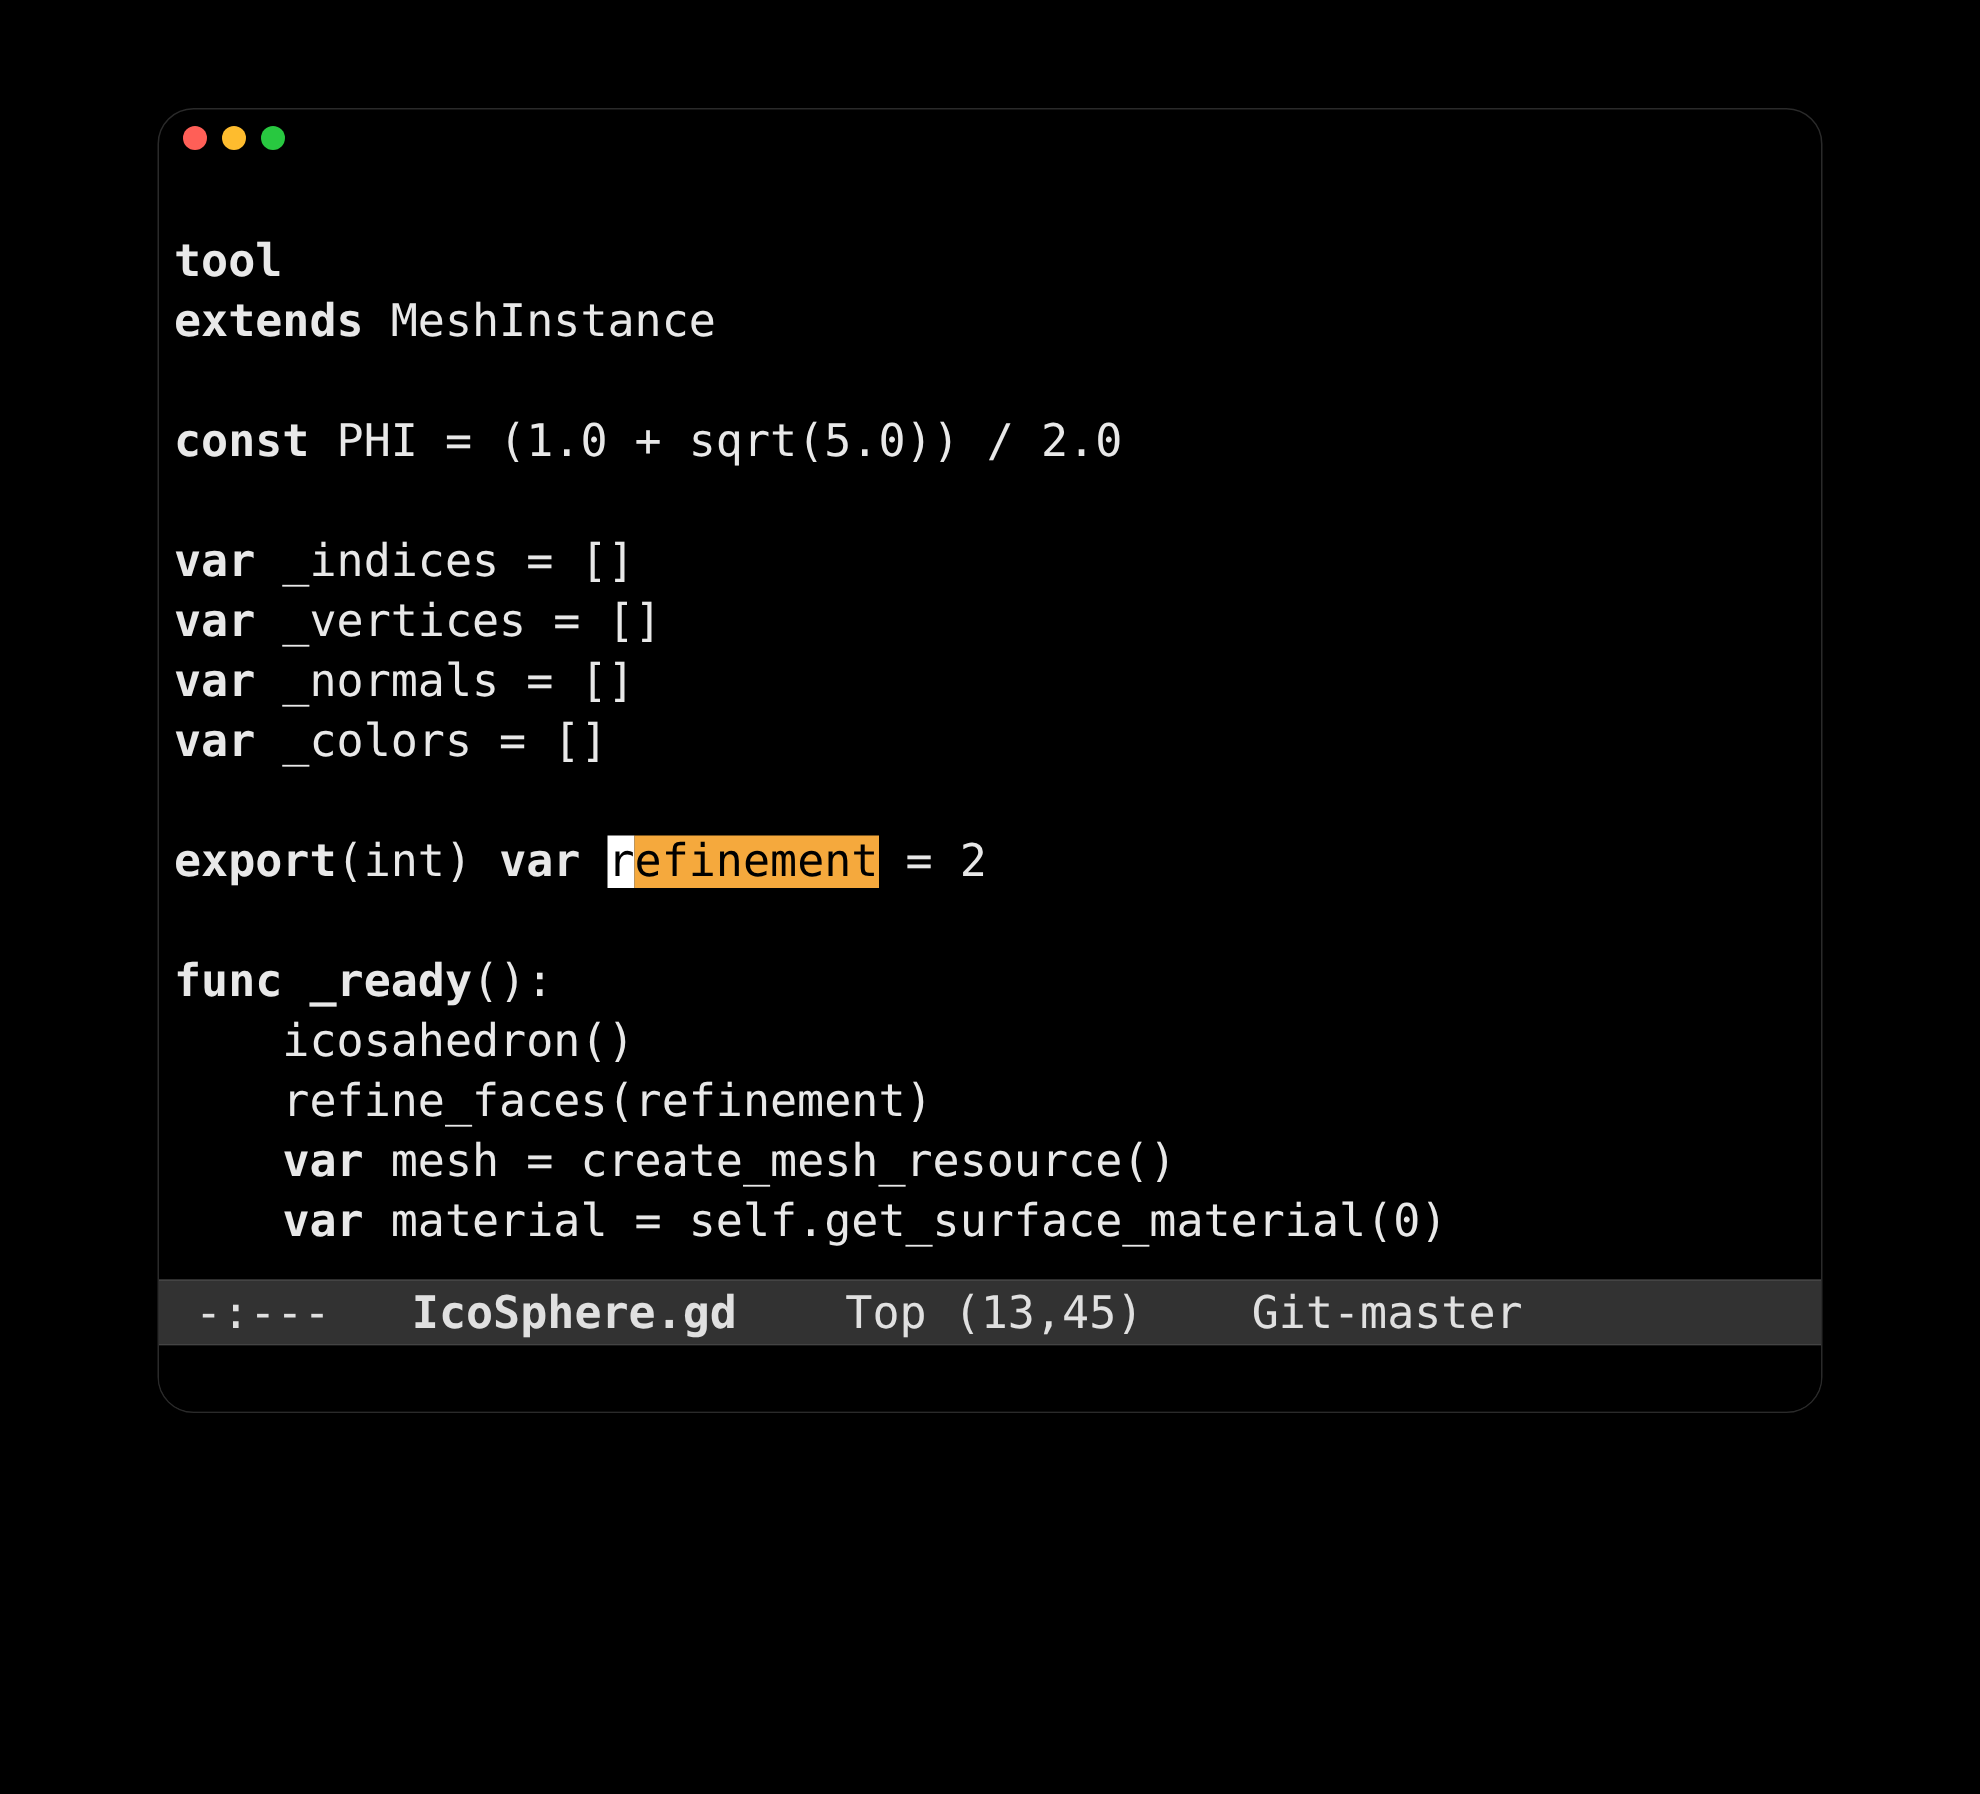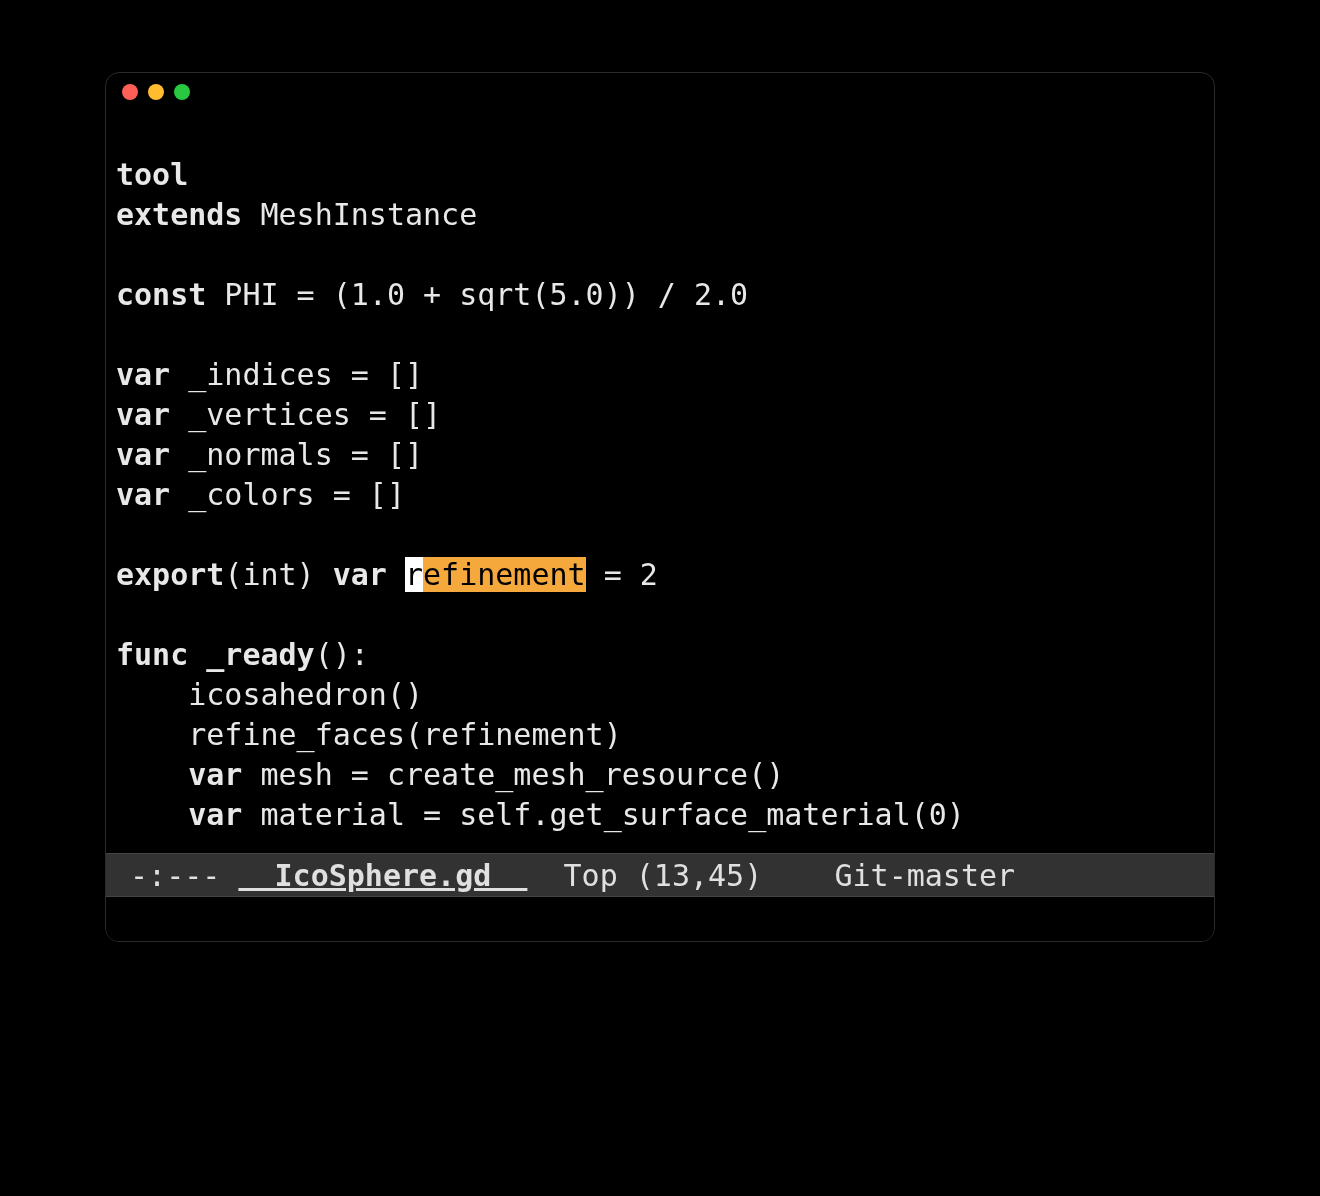--- a/index.html
+++ b/index.html
@@ -11,21 +11,21 @@
     align-items: flex-start;
     justify-content: center;
     padding-top: 72px;
     font-family: ui-monospace, "SF Mono", Menlo, Consolas, monospace;
   }
   .window {
     width: 1110px;
     height: 870px;
     background: #000;
     border: 1px solid #2a2a2a;
-    border-radius: 14px;
+    border-radius: 24px;
     overflow: hidden;
     box-shadow: 0 20px 60px rgba(0,0,0,0.5);
     display: flex;
     flex-direction: column;
   }
   .titlebar {
     height: 38px;
     display: flex;
     align-items: center;
     padding-left: 16px;
@@ -62,21 +62,21 @@
     color: #e0e0e0;
     font-size: 30px;
     line-height: 44px;
     height: 44px;
     padding: 0 6px;
     white-space: pre;
     overflow: hidden;
     border-top: 1px solid #444;
     border-bottom: 1px solid #444;
   }
-  .modeline .fname { font-weight: 700; text-decoration: underline; }
+  .modeline .fname { font-weight: 700; }
   .minibuffer {
     height: 44px;
     background: #000;
   }
 </style>
 </head>
 <body>
 
 <div class="window">
 

